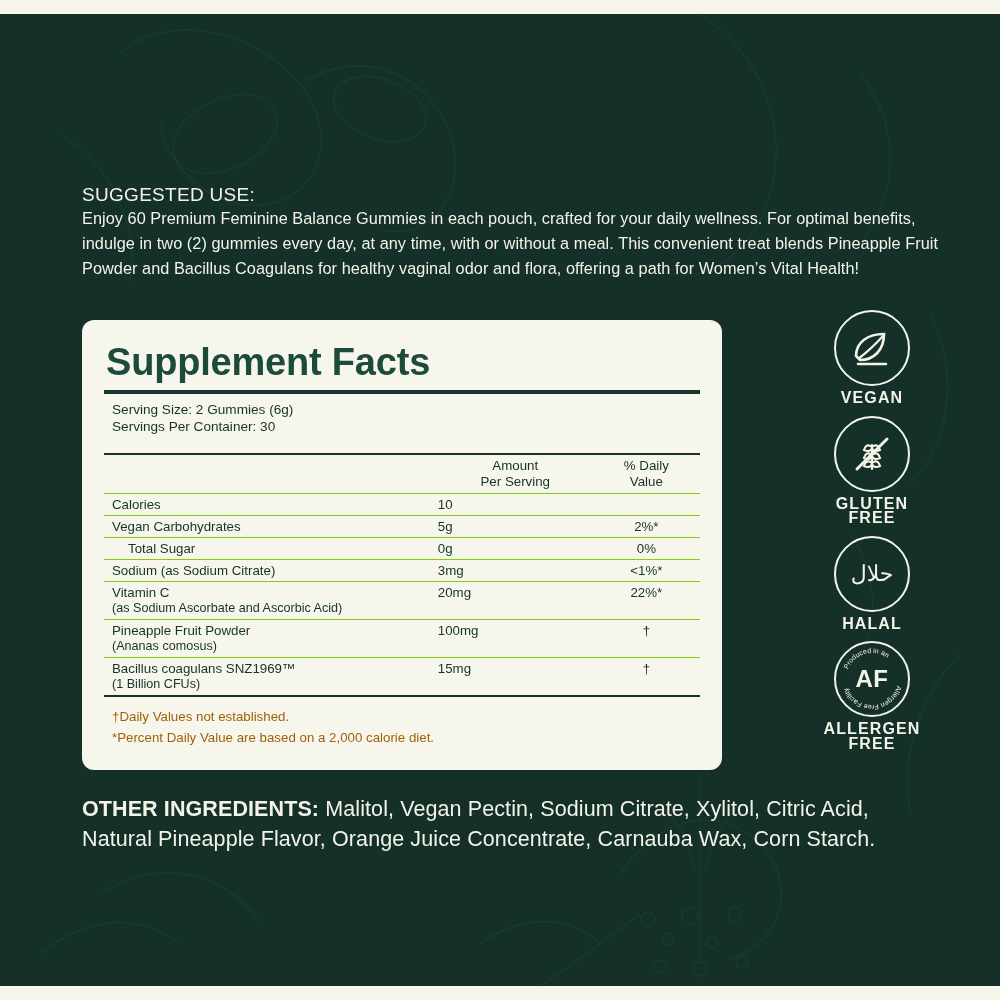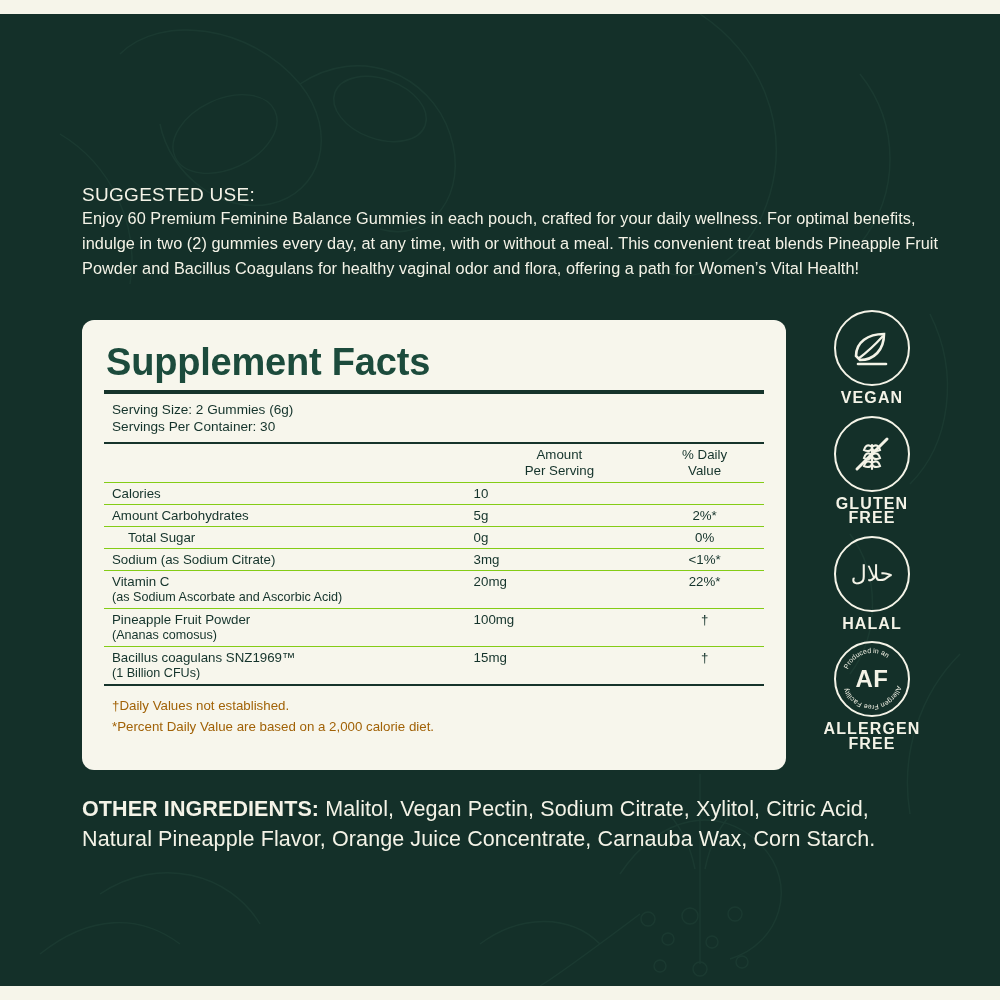--- a/index.html
+++ b/index.html
@@ -53,21 +53,21 @@
     font-size: 16.3px;
     line-height: 25px;
     letter-spacing: 0.05px;
   }
 
   
   .facts-card {
     position: absolute;
     left: 82px;
     top: 306px;
-    width: 704px;
+    width: 640px;
     height: 450px;
     background: #f7f6ec;
     border-radius: 12px;
     box-sizing: border-box;
     padding: 16px 22px 10px 22px;
   }
   .facts-title {
     color: #1c4b3c;
     font-size: 38px;
     font-weight: bold;
@@ -81,21 +81,21 @@
     margin: 6px 0 0 0;
   }
   .rule-med {
     height: 2px;
     background: #16342b;
   }
   .serving {
     font-size: 13.6px;
     color: #14332b;
     line-height: 17px;
-    padding: 7px 0 7px 8px;
+    padding: 7px 0 18px 8px;
   }
   table.facts {
     width: 100%;
     border-collapse: collapse;
     color: #14332b;
     font-size: 13.3px;
   }
   table.facts td {
     padding: 3px 0;
     vertical-align: top;
@@ -248,21 +248,21 @@
           </td>
         </tr>
 
         <tr class="row-line">
           <td class="col-name">Calories</td>
           <td class="col-amt">10</td>
           <td class="col-dv"></td>
         </tr>
 
         <tr class="row-line">
-          <td class="col-name">Amount Carbohydrates</td>
+          <td class="col-name">Vegan Carbohydrates</td>
           <td class="col-amt">5g</td>
           <td class="col-dv">2%*</td>
         </tr>
 
         <tr class="row-line">
           <td class="col-name indent">Total Sugar</td>
           <td class="col-amt">0g</td>
           <td class="col-dv">0%</td>
         </tr>
 

